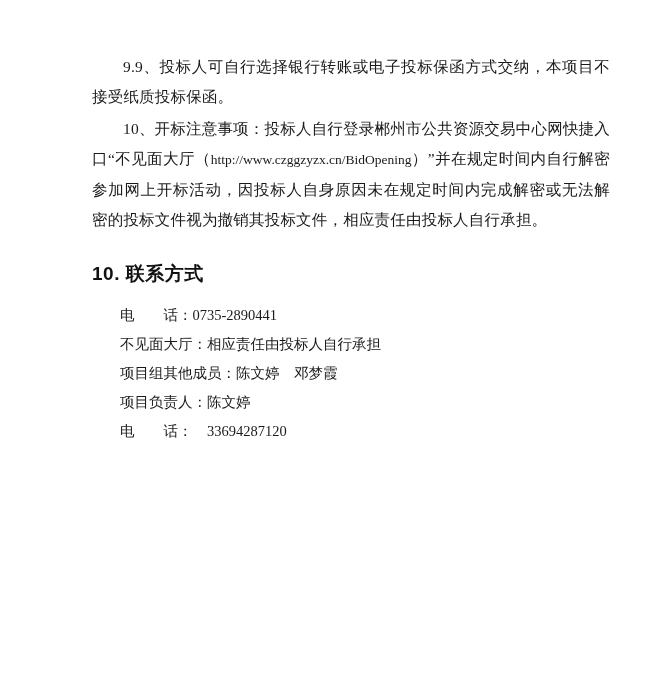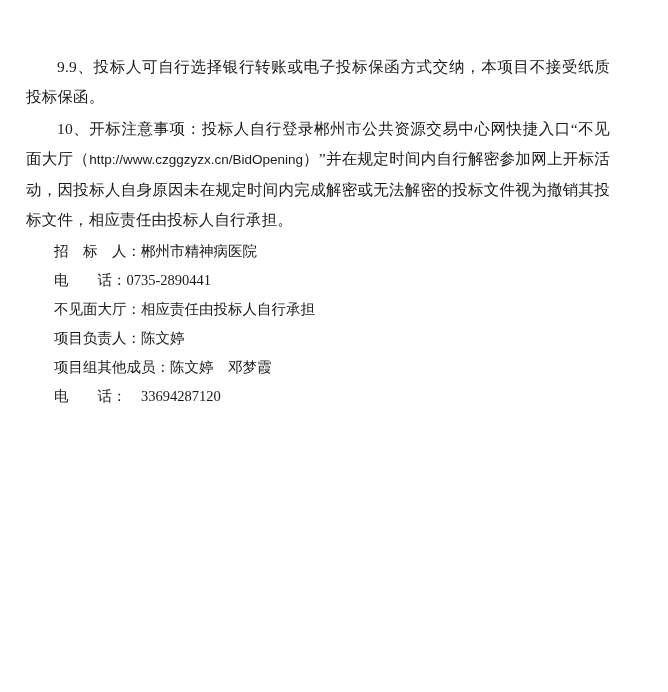--- a/index.html
+++ b/index.html
@@ -11,36 +11,36 @@
     height: 692px;
     background: #ffffff;
     font-family: "Liberation Serif", serif;
     color: #1a1a1a;
     overflow: hidden;
   }
   .page {
     width: 668px;
     height: 692px;
     box-sizing: border-box;
-    padding: 52px 58px 0 26px;
+    padding: 52px 58px 0 92px;
     position: relative;
   }
   .para {
     font-size: 15.5px;
     line-height: 30px;
     text-align: justify;
     text-justify: inter-ideograph;
     margin: 0 0 2px 0;
     letter-spacing: 0.2px;
   }
   .para.indent {
     text-indent: 2em;
   }
   .mono {
-    font-family: Liberation Sans, sans-serif;
+    font-family: Liberation Serif, serif;
     font-size: 13.5px;
     letter-spacing: 0;
   }
   .section-title {
     font-family: "Liberation Sans", sans-serif;
     font-weight: bold;
     font-size: 19px;
     margin: 26px 0 14px 0;
     letter-spacing: 0.5px;
     color: #111;
@@ -62,23 +62,23 @@
 </style>
 </head>
 <body>
 
 <div class="page">
 
   <p class="para indent">9.9、投标人可自行选择银行转账或电子投标保函方式交纳，本项目不接受纸质投标保函。</p>
 
   <p class="para indent"><span>10、开标注意事项：投标人自行登录郴州市公共资源交易中心网快捷入口“不见面大厅（</span><span class="mono">http://www.czggzyzx.cn/BidOpening</span><span>）”并在规定时间内自行解密参加网上开标活动，因投标人自身原因未在规定时间内完成解密或无法解密的投标文件视为撤销其投标文件，相应责任由投标人自行承担。</span></p>
 
+  <h2 class="section-title"><span>10.</span> <span>联系方式</span></h2>
 
   <div class="contact-block">
-    <div class="contact-row"><span class="lbl">招　标　人：</span><span class="val">郴州市精神病医院</span></div>
     <div class="contact-row"><span class="lbl">电　　话：</span><span class="val">0735-2890441</span></div>
     <div class="contact-row"><span class="lbl">不见面大厅：</span><span class="val">相应责任由投标人自行承担</span></div>
+    <div class="contact-row"><span class="lbl">项目组其他成员：</span><span class="val">陈文婷　邓梦霞</span></div>
     <div class="contact-row"><span class="lbl">项目负责人：</span><span class="val">陈文婷</span></div>
-    <div class="contact-row"><span class="lbl">项目组其他成员：</span><span class="val">陈文婷　邓梦霞</span></div>
     <div class="contact-row"><span class="lbl">电　　话：</span><span class="val">　33694287120</span></div>
   </div>
 
 </div>
 
 </body></html>

